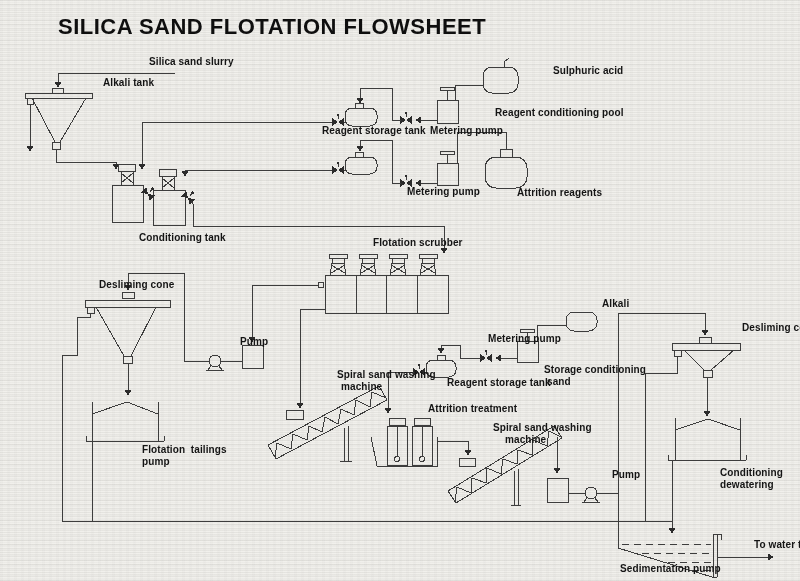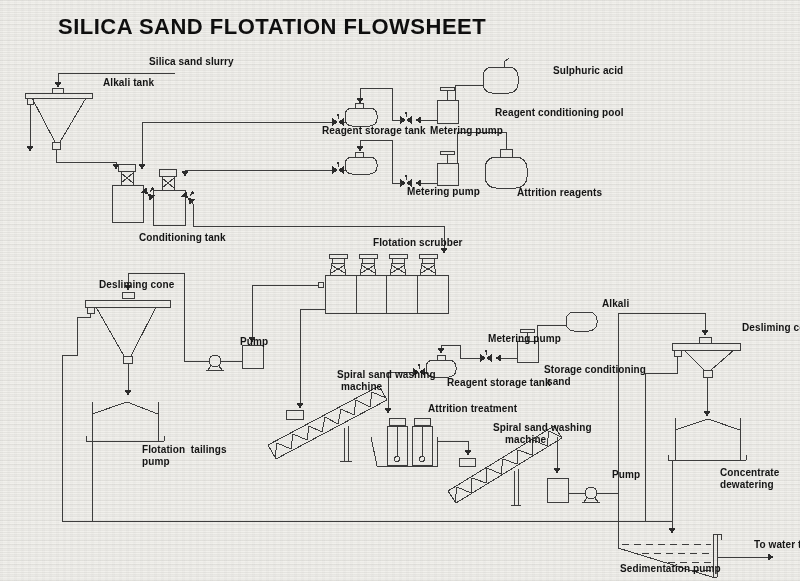--- a/index.html
+++ b/index.html
@@ -296,19 +296,19 @@
   <div class="lbl" style="left:452px;top:333px">Metering pump</div>
   <div class="lbl" style="left:508px;top:364px">Storage conditioning</div>
   <div class="lbl" style="left:511px;top:376px">sand</div>
   <div class="lbl" style="left:411px;top:377px">Reagent storage tank</div>
   <div class="lbl" style="left:392px;top:403px">Attrition treatment</div>
   <div class="lbl" style="left:457px;top:422px">Spiral sand washing</div>
   <div class="lbl" style="left:469px;top:434px">machine</div>
   <div class="lbl" style="left:706px;top:322px">Desliming cone</div>
   <div class="lbl" style="left:106px;top:444px">Flotation  tailings</div>
   <div class="lbl" style="left:106px;top:456px">pump</div>
-  <div class="lbl" style="left:684px;top:467px">Concentrate</div>
+  <div class="lbl" style="left:684px;top:467px">Conditioning</div>
   <div class="lbl" style="left:684px;top:479px">dewatering</div>
   <div class="lbl" style="left:576px;top:469px">Pump</div>
   <div class="lbl" style="left:584px;top:563px">Sedimentation pump</div>
   <div class="lbl" style="left:718px;top:539px">To water treatment</div>
 
 </div>
 
 </body></html>

